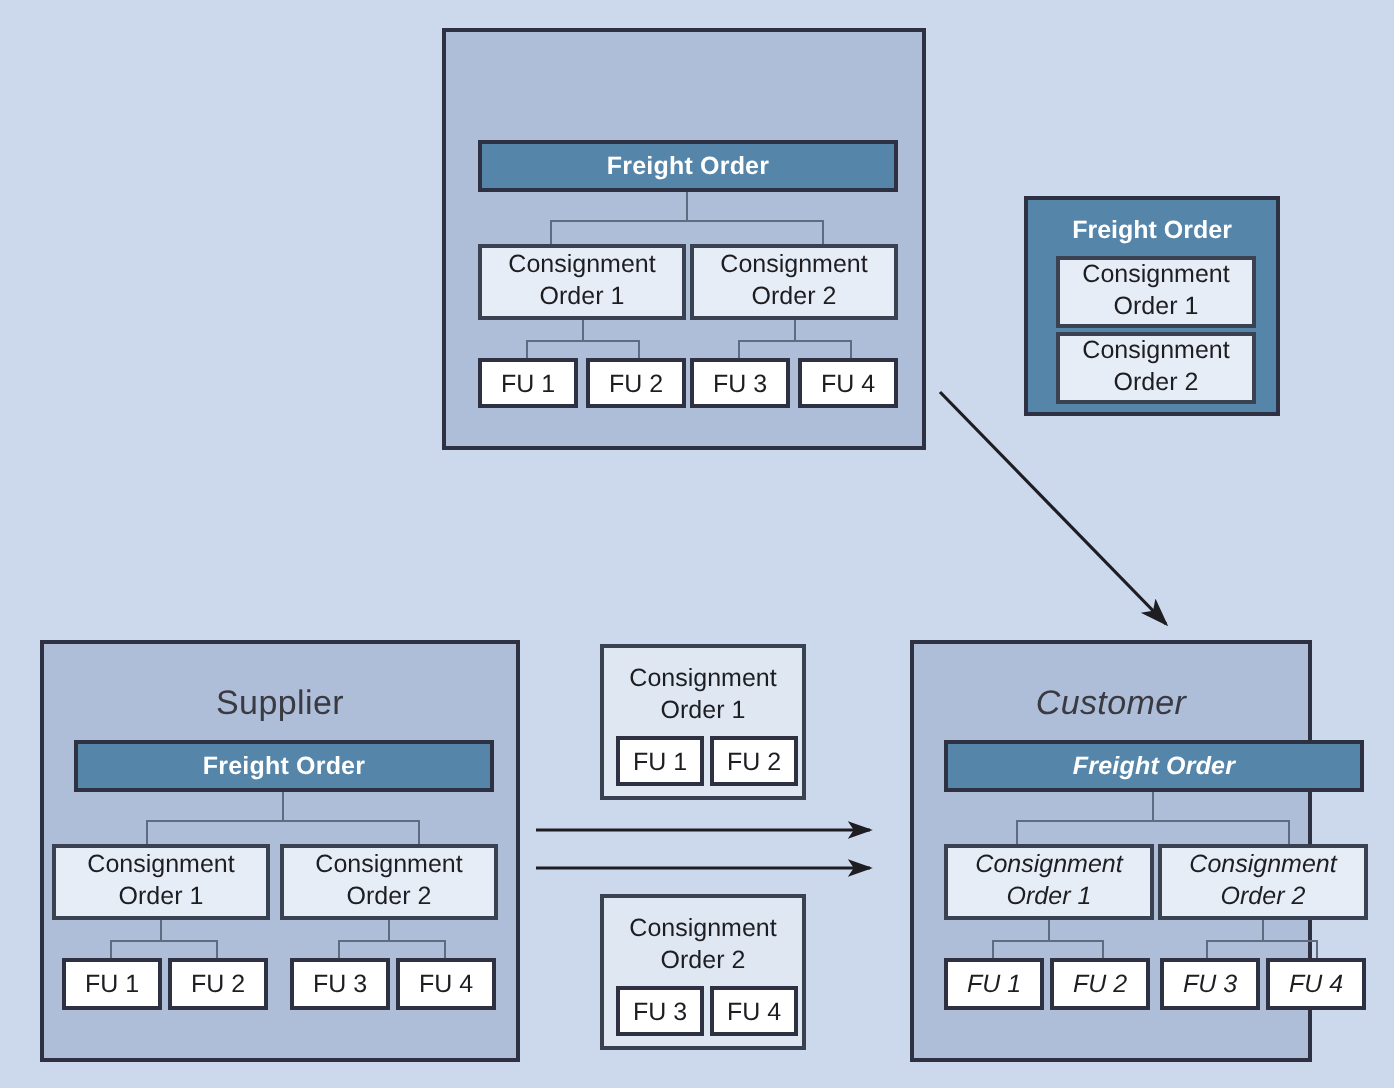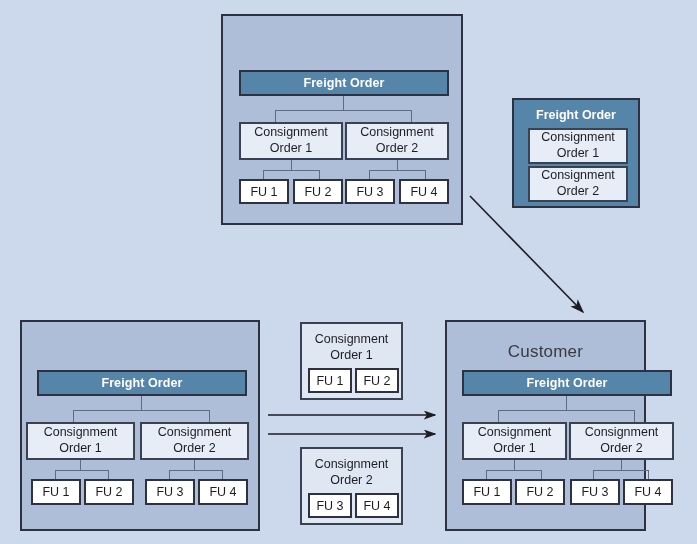--- a/index.html
+++ b/index.html
@@ -181,20 +181,21 @@
       <span>Consignment</span>
       <span>Order 1</span>
     </div>
     <div class="co-box" style="left:14px; top:66px; width:100px; height:36px;">
       <span>Consignment</span>
       <span>Order 2</span>
     </div>
   </div>
 
   <div class="panel" style="left:20px; top:320px; width:240px; height:211px;">
+    <div class="panel-title" style="top:20px;">Supplier</div>
 
     <div class="fo-bar" style="left:15px; top:48px; width:210px; height:26px;">Freight Order</div>
 
     <div class="conn conn-v" style="left:119px; top:74px; width:1px; height:14px;"></div>
     <div class="conn conn-h" style="left:51px; top:88px; width:137px; height:1px;"></div>
     <div class="conn conn-v" style="left:51px; top:88px; width:1px; height:12px;"></div>
     <div class="conn conn-v" style="left:187px; top:88px; width:1px; height:12px;"></div>
 
     <div class="co-box" style="left:4px; top:100px; width:109px; height:38px;">
       <span>Consignment</span>
@@ -213,21 +214,21 @@
     <div class="conn conn-h" style="left:147px; top:148px; width:53px; height:1px;"></div>
     <div class="conn conn-v" style="left:147px; top:148px; width:1px; height:9px;"></div>
     <div class="conn conn-v" style="left:200px; top:148px; width:1px; height:9px;"></div>
 
     <div class="fu-box" style="left:9px; top:157px; width:50px; height:26px;">FU 1</div>
     <div class="fu-box" style="left:62px; top:157px; width:50px; height:26px;">FU 2</div>
     <div class="fu-box" style="left:123px; top:157px; width:50px; height:26px;">FU 3</div>
     <div class="fu-box" style="left:176px; top:157px; width:50px; height:26px;">FU 4</div>
   </div>
 
-  <div class="panel" style="left:445px; top:320px; width:201px; height:211px;">
+  <div class="panel" style="left:455px; top:320px; width:201px; height:211px;font-style:italic;">
     <div class="panel-title" style="top:20px;">Customer</div>
 
     <div class="fo-bar" style="left:15px; top:48px; width:210px; height:26px;">Freight Order</div>
 
     <div class="conn conn-v" style="left:119px; top:74px; width:1px; height:14px;"></div>
     <div class="conn conn-h" style="left:51px; top:88px; width:137px; height:1px;"></div>
     <div class="conn conn-v" style="left:51px; top:88px; width:1px; height:12px;"></div>
     <div class="conn conn-v" style="left:187px; top:88px; width:1px; height:12px;"></div>
 
     <div class="co-box" style="left:15px; top:100px; width:105px; height:38px;">

